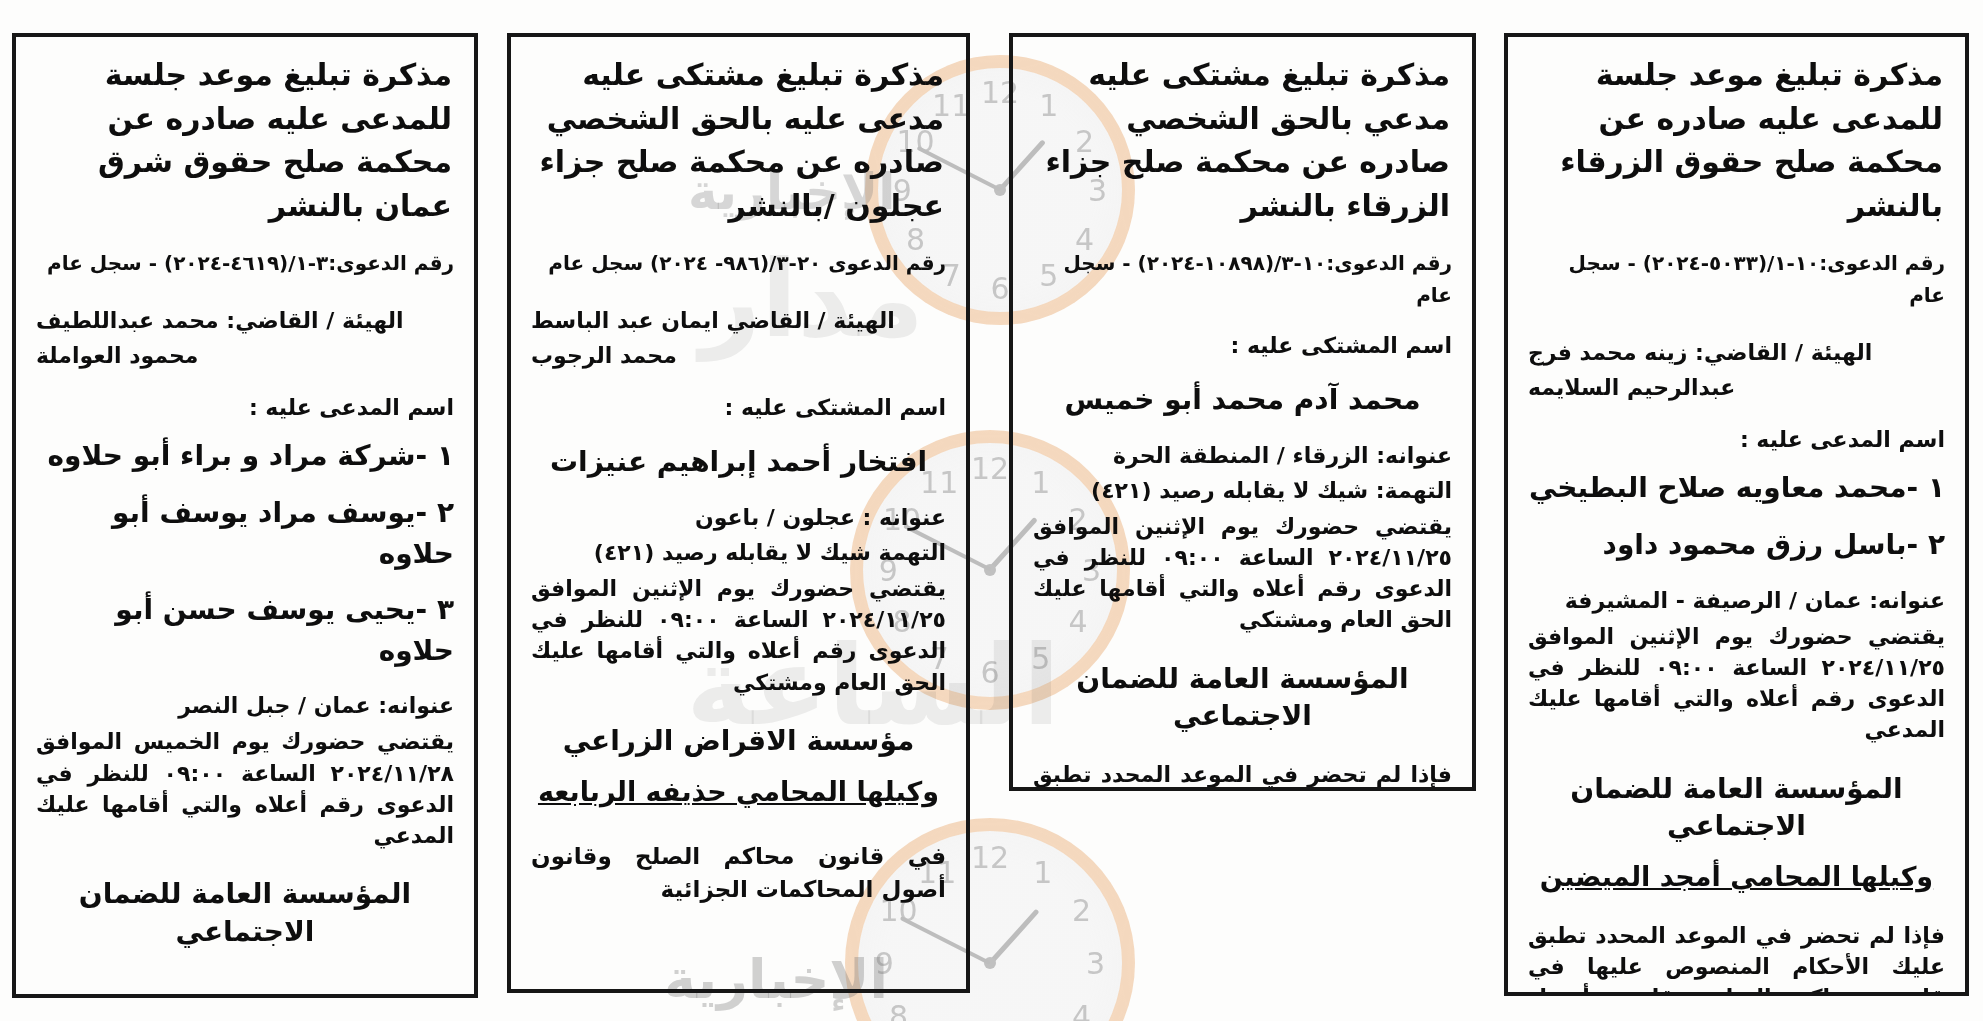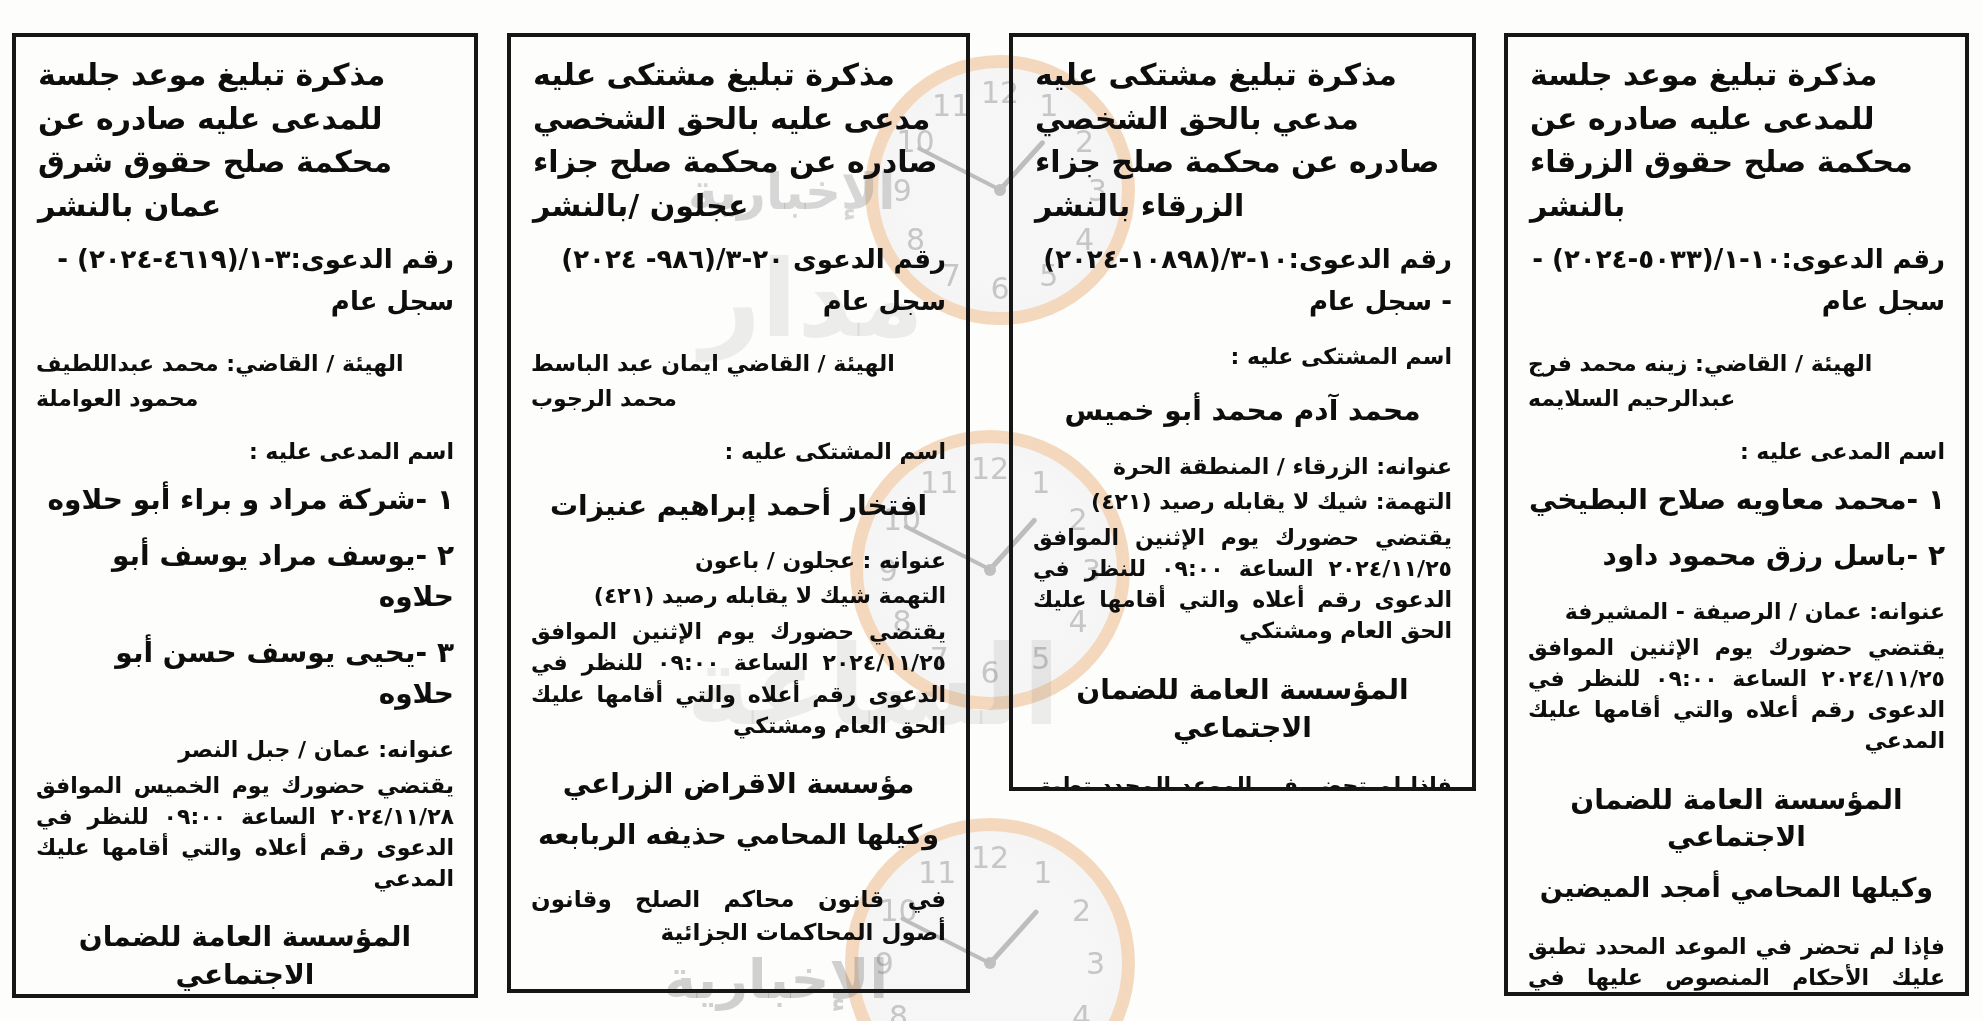--- a/index.html
+++ b/index.html
@@ -39,31 +39,31 @@
   .notice{
     position:absolute;top:33px;box-sizing:border-box;z-index:1;
     border:4px solid #161616;background:transparent;
     padding:10px 20px 12px;direction:rtl;font-weight:700;overflow:hidden;
   }
   .n0{left:1504px;width:465px;height:963px;}
   .n1{left:1009px;width:467px;height:758px;}
   .n2{left:507px; width:463px;height:960px;}
   .n3{left:12px;  width:466px;height:965px;}
 
-  .title {font-size:30px;line-height:1.45;text-align:left;margin:6px 2px 0;}
-  .case  {font-size:26px;line-height:1.6;text-align:right;margin:12px 0 0;}
+  .title {font-size:30px;line-height:1.45;text-align:right;margin:6px 2px 0;}
+  .case  {font-size:20px;line-height:1.6;text-align:right;margin:20px 0 0;}
   .judge {font-size:22px;line-height:1.6;text-align:left;margin:24px 0 0;}
   .label {font-size:22px;text-align:right;margin:22px 0 0;}
   .party {font-size:28px;line-height:1.45;text-align:right;margin:16px 0 0;}
   .party-centered{text-align:center;margin-top:22px;}
   .addr  {font-size:22px;text-align:right;margin:22px 0 0;}
   .charge{font-size:22px;text-align:right;margin:10px 0 0;}
   .para  {font-size:22px;line-height:1.42;text-align:justify;margin:8px 0 0;}
   .org   {font-size:28px;text-align:center;margin:24px 0 0;line-height:1.35;}
-  .lawyer{font-size:27px;text-align:center;margin:14px 0 0;line-height:1.35;}
+  .lawyer{font-size:27px;text-align:center;margin:14px 0 0;line-height:1.35;text-decoration:underline;}
   .closing{margin-top:24px;}
   .n2 .closing{margin-top:30px;font-size:23px;}
 </style>
 </head>
 <body>
 
 <div class="wm">
   <div class="clock clock-face" style="left:865px;top:55px;width:270px;height:270px;">
       <span class="clock-dot"></span>
       <span class="cnum" style="left: 50%; top: 10%;">12</span>

